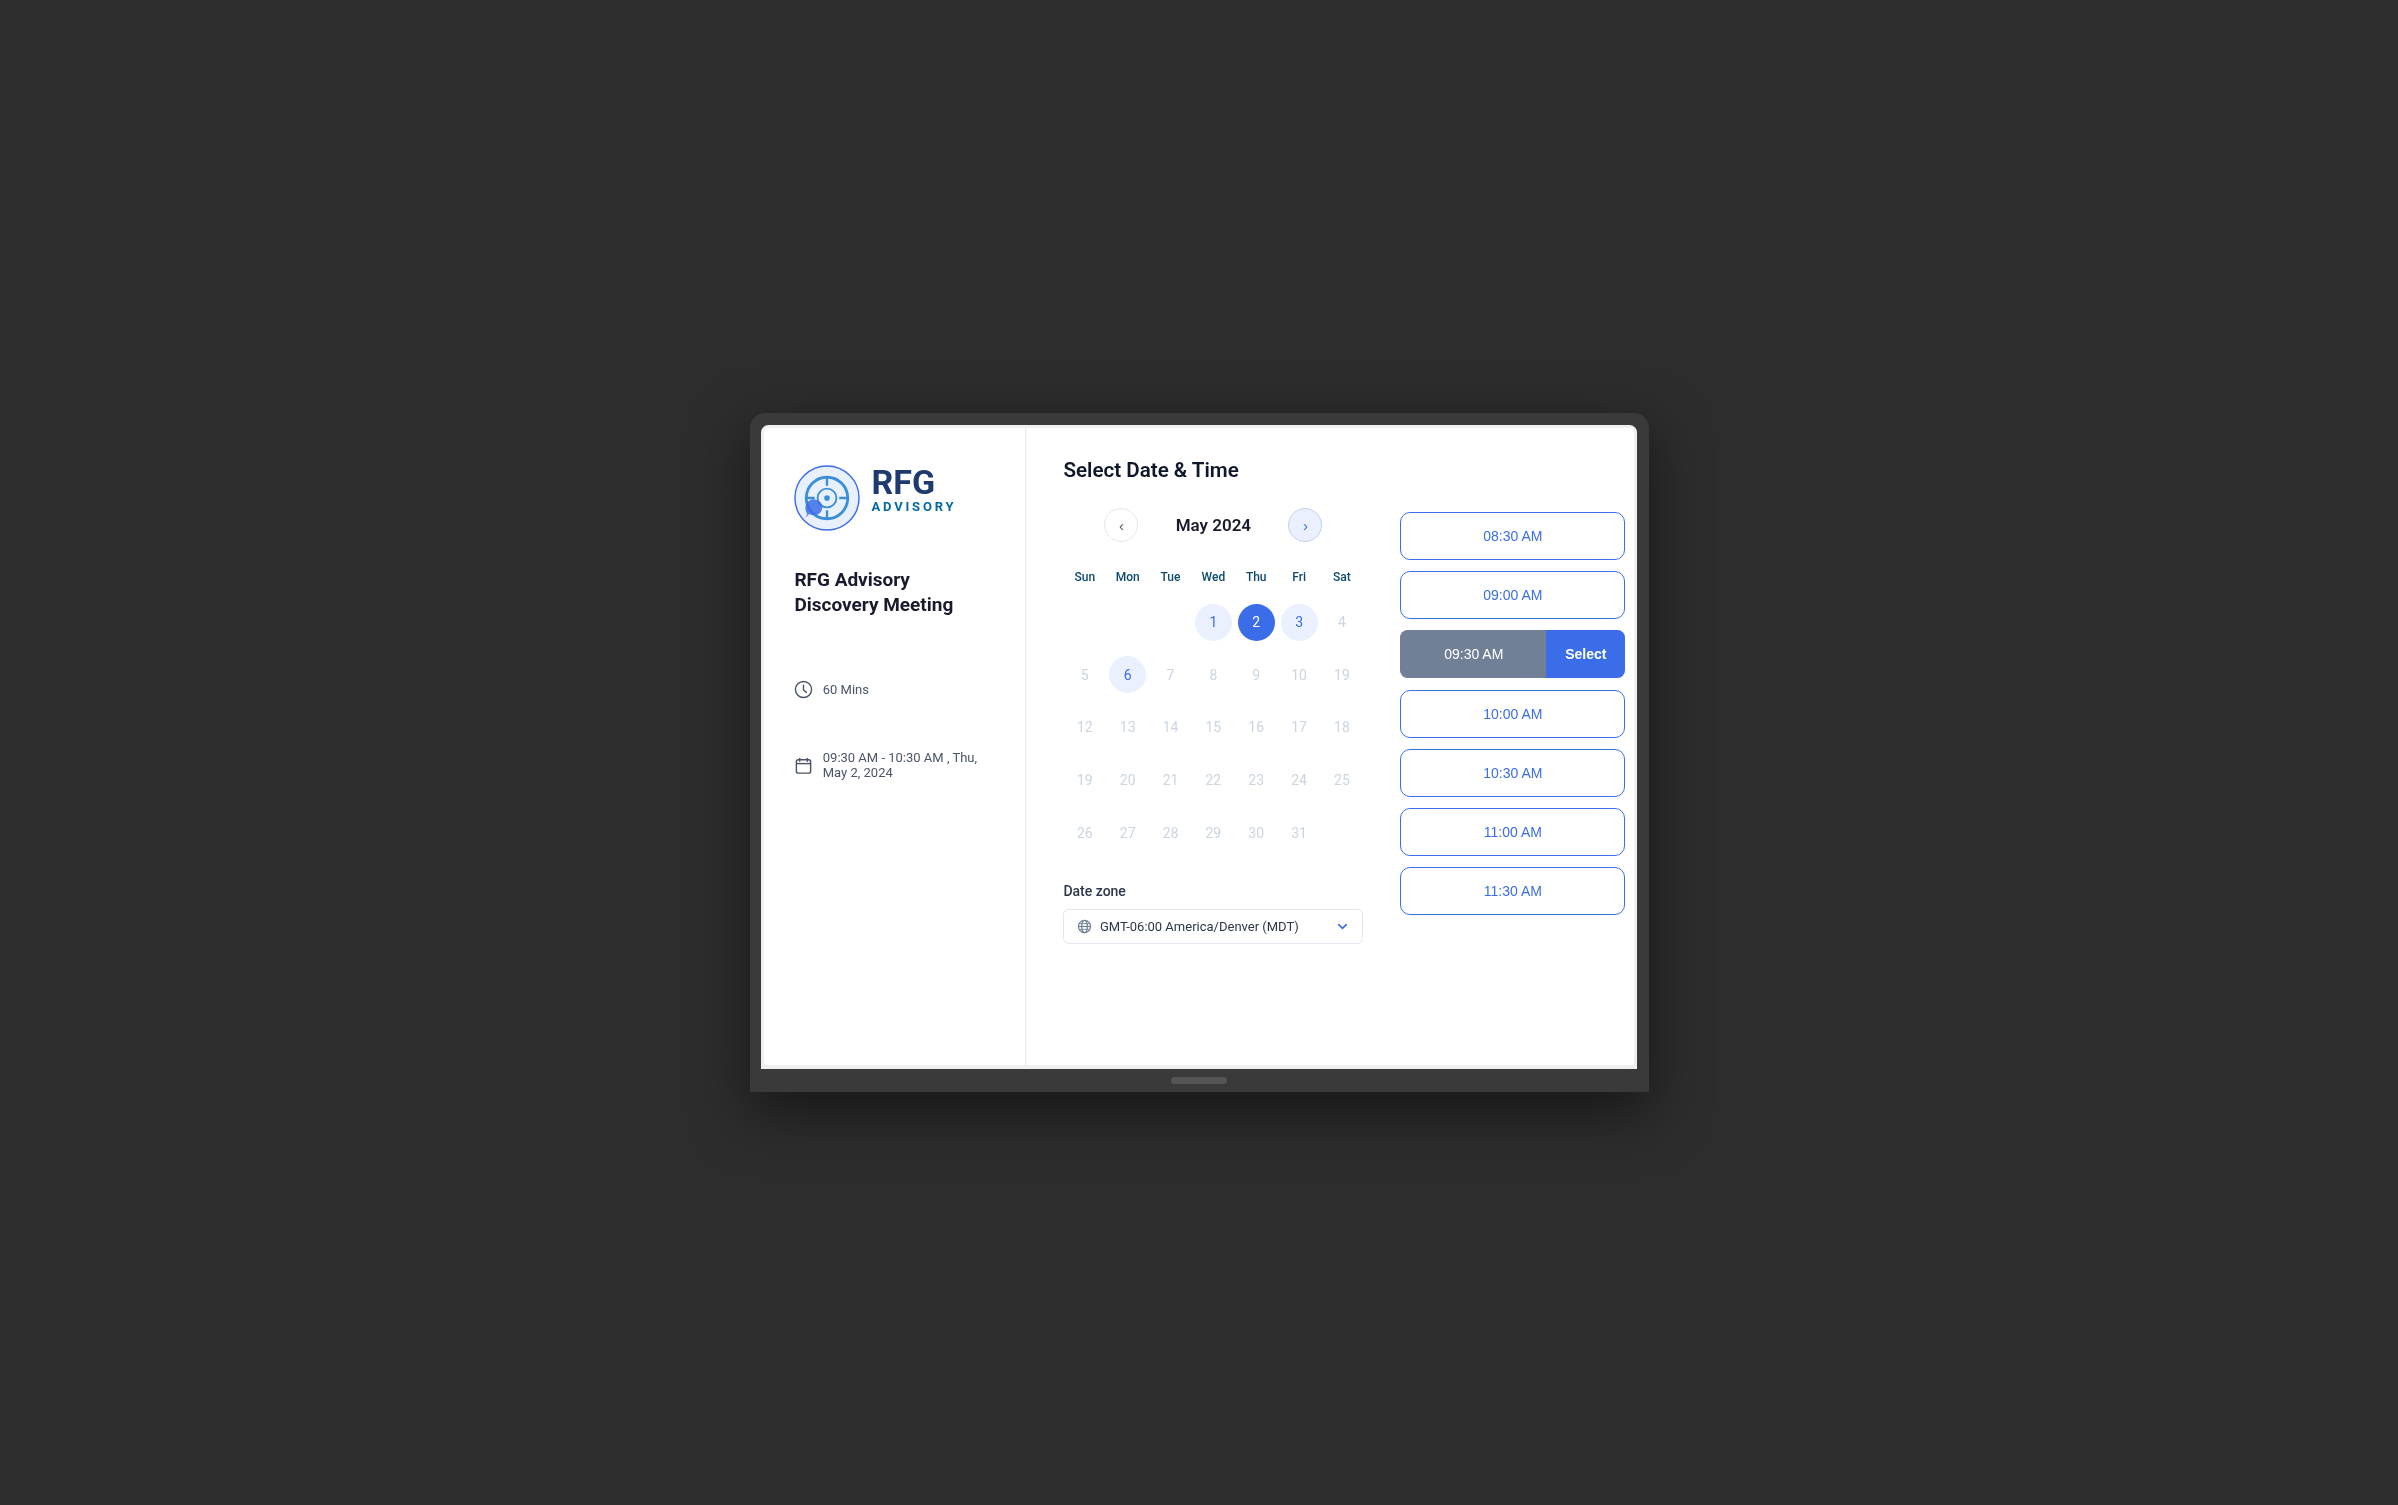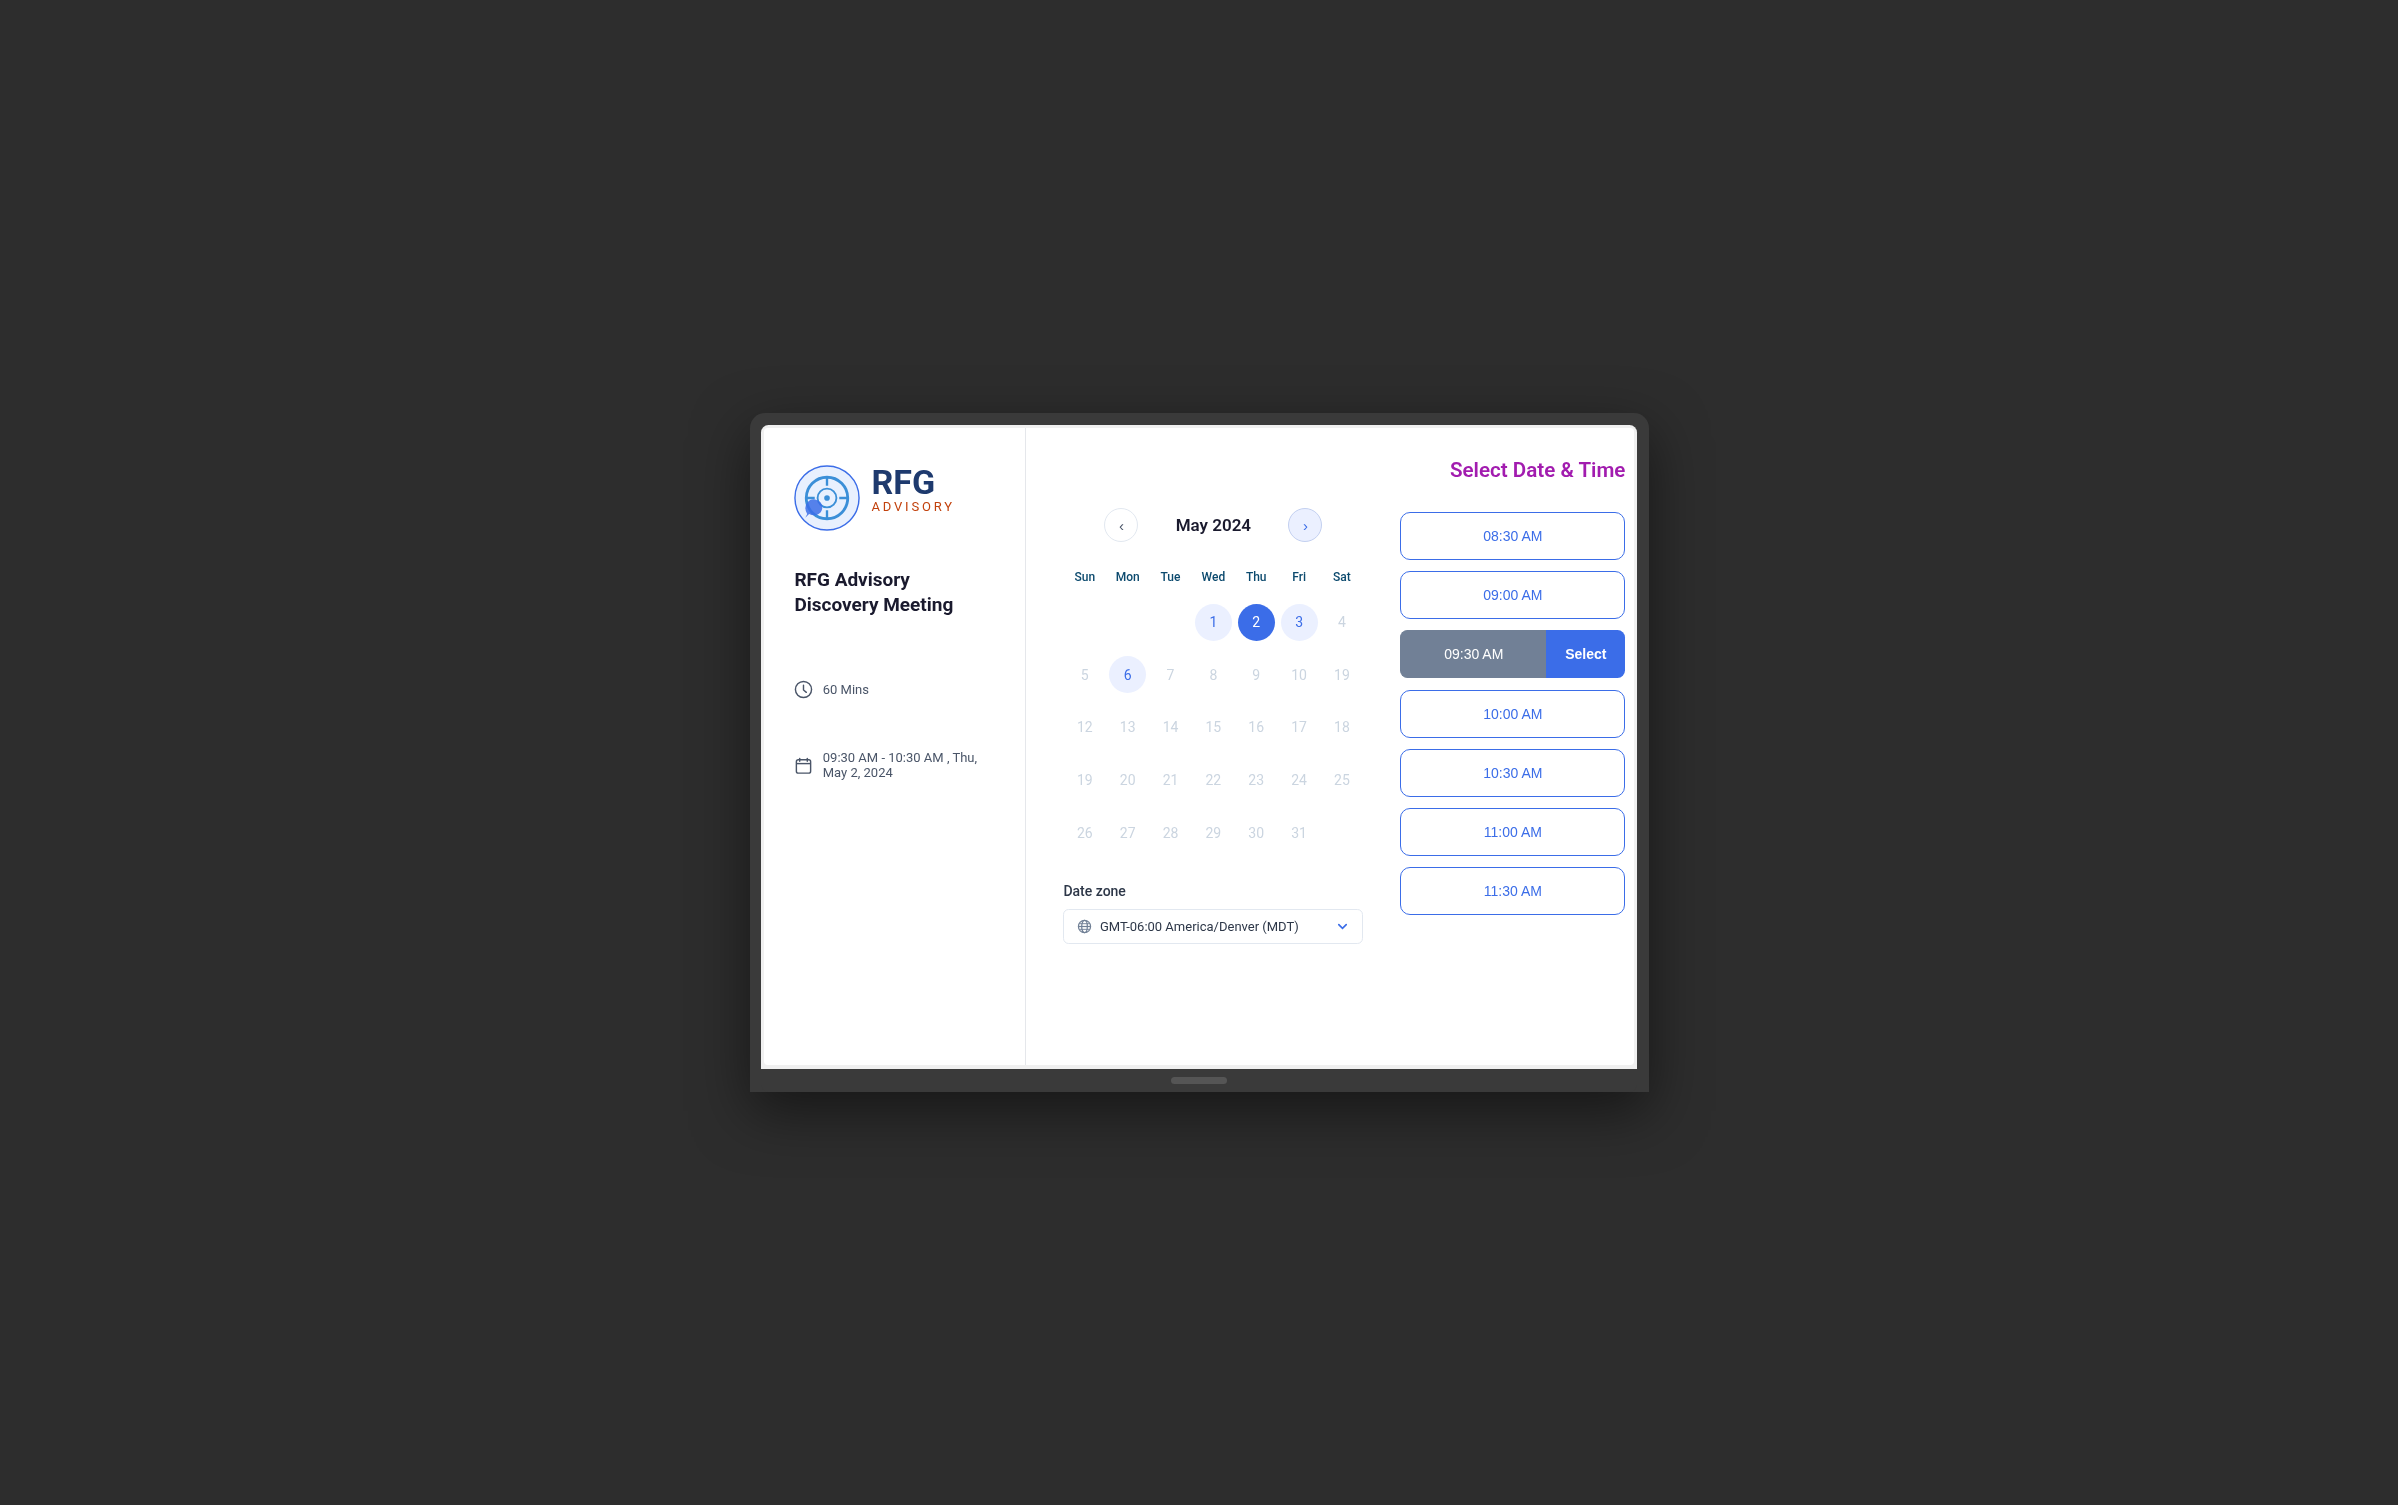--- a/index.html
+++ b/index.html
@@ -56,22 +56,22 @@
       flex-direction: column;
     }
     .logo-rfg {
       font-size: 34px;
       font-weight: 700;
       color: #1e3a6e;
       line-height: 1;
     }
     .logo-advisory {
       font-size: 13px;
-      font-weight: 400;
-      color: #c2410c;
+      font-weight: 700;
+      color: #0369a1;
       letter-spacing: 2.8px;
     }
     .meeting-title {
       font-size: 19px;
       font-weight: 700;
       color: #1a1a2e;
       margin-bottom: 22.5px;
       line-height: 1.3;
     }
     .meeting-details {
@@ -94,23 +94,22 @@
       color: #4a5568;
     }
     
     .main-content {
       flex: 1;
       padding: 30px 37px;
     }
     .page-title {
       font-size: 20.6px;
       font-weight: 600;
-      color: #a21caf;
+      color: #0f172a;
       margin-bottom: 26px;
-      text-align: right;
     }
     .calendar-time-layout {
       display: flex;
       gap: 37px;
     }
     .calendar-section {
       flex: 1;
     }
     
     .cal-nav {

